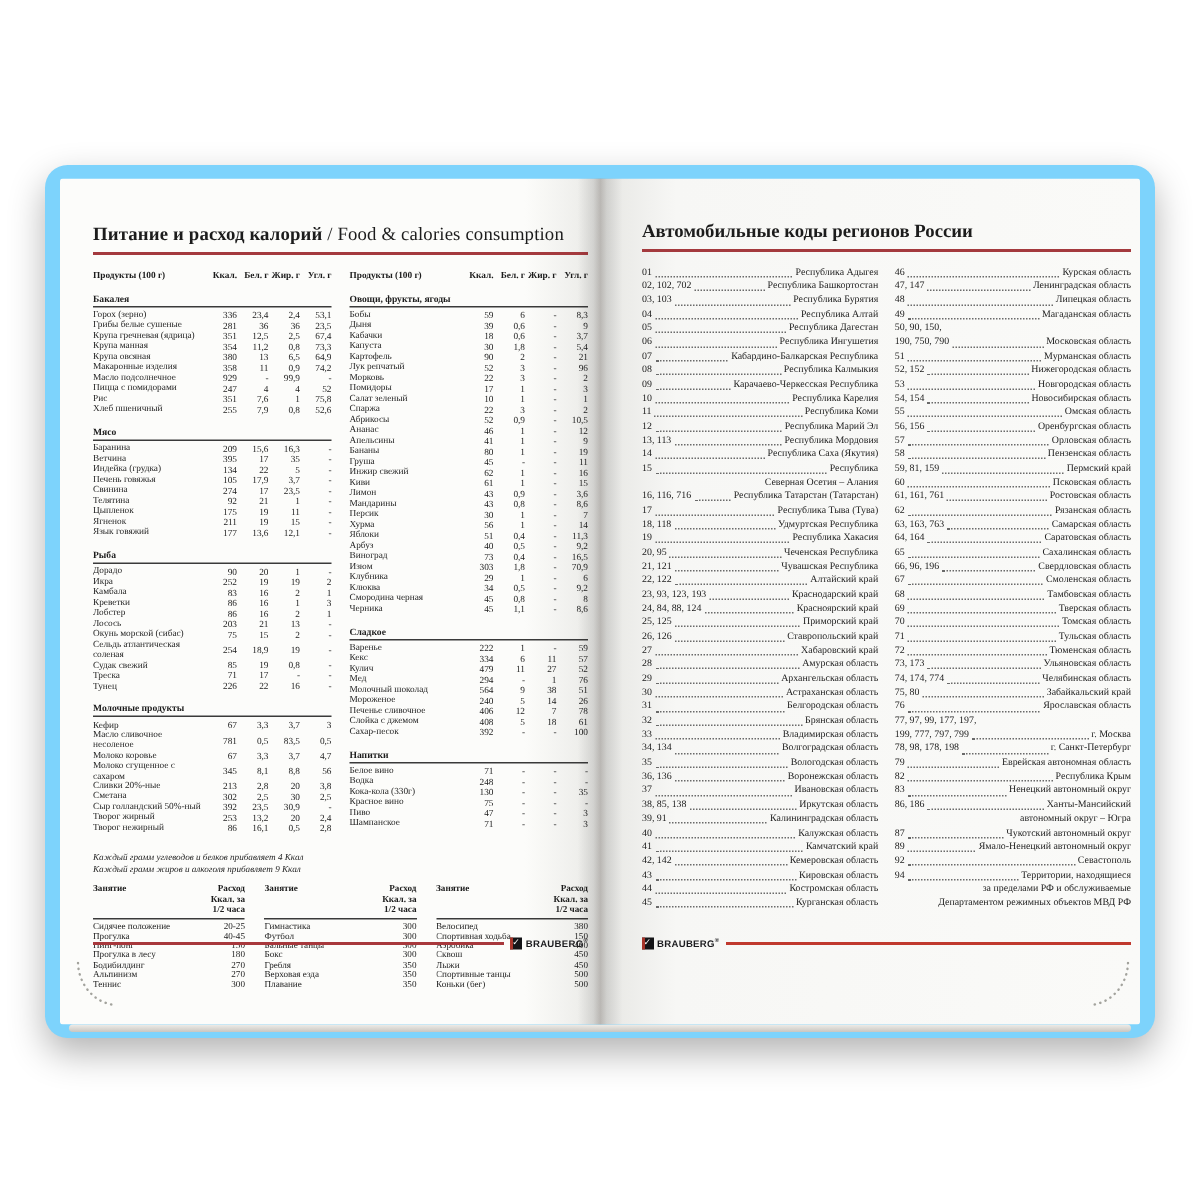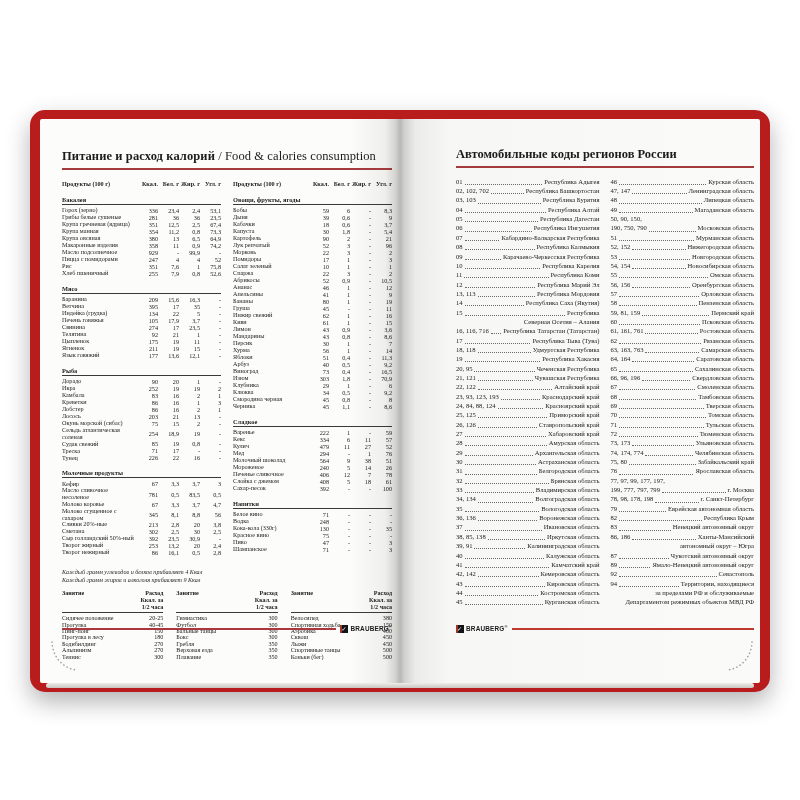--- a/index.html
+++ b/index.html
@@ -1,17 +1,17 @@
 <!DOCTYPE html>
 <html><head>
 <meta charset="utf-8">
 <style>
   html,body{margin:0;padding:0;width:800px;height:800px;background:#ffffff;overflow:hidden;
     font-family:"Liberation Serif","DejaVu Serif",serif;color:#1c1c1c;}
-  .cover{position:absolute;left:30px;top:110px;width:740px;height:582px;background:#b91c1c;
+  .cover{position:absolute;left:30px;top:110px;width:740px;height:582px;background:#7dd3fc;
     border-radius:15px;box-shadow:0 10px 24px rgba(0,0,0,.30);}
   .page-edge{position:absolute;left:16px;right:16px;bottom:4px;height:5px;border-radius:3px;
     background:linear-gradient(#efede9,#c9c6c0);}
   .pages{position:absolute;left:10px;top:9px;width:720px;height:564px;display:flex;border-radius:2px;overflow:hidden;}
   .page{position:relative;width:360px;height:564px;}
   .page-left{background:linear-gradient(to right,#fcfcfa 0%,#fcfcfa 86%,#e9e9e6 100%);padding:0;}
   .page-right{background:linear-gradient(to left,#fafaf8 0%,#f7f7f5 86%,#e6e6e3 100%);}
   .spine{position:absolute;left:50%;top:9px;width:30px;height:564px;transform:translateX(-50%);
     background:linear-gradient(to right,rgba(0,0,0,0),rgba(0,0,0,.10) 35%,rgba(55,45,40,.26) 50%,rgba(0,0,0,.10) 65%,rgba(0,0,0,0));pointer-events:none;}
 
@@ -51,21 +51,21 @@
     font-family:"DejaVu Sans",sans-serif;}
   .logo-mark::after{content:"";position:absolute;left:0;top:0;width:2px;height:8px;background:#c0392e;opacity:.85;}
   .logo-text{font-family:"Liberation Sans",sans-serif;font-weight:bold;font-size:6.4px;letter-spacing:.2px;color:#1b1b1e;}
   .logo-text sup{font-size:3.8px;}
 
   .arc{position:absolute;width:30px;height:32px;bottom:10px;}
   .arc-left{left:-14px;}
   .arc-right{right:-2px;}
 
   
-  .pr-inner{position:absolute;left:28px;right:6px;top:0;bottom:0;margin-left:28px;}
+  .pr-inner{position:absolute;left:28px;right:6px;top:0;bottom:0;}
   .pr-title{margin:28px 0 0 0;font-size:12.5px;line-height:14px;font-weight:bold;}
   .pr-sub{font-size:10.5px;line-height:12px;color:#2c2c2c;margin-top:1px;}
   .codes{display:flex;gap:11px;margin-top:9px;}
   .codes-col{flex:1;min-width:0;}
   .code-line{display:flex;align-items:flex-end;height:9.35px;font-size:6.6px;line-height:8.6px;}
   .cl-left{white-space:nowrap;}
   .cl-dots{flex:1;border-bottom:1px dotted #6a6a6a;margin:0 2px 1.5px 2px;}
   .cl-gap{flex:1;}
   .cl-right{white-space:nowrap;}
 </style>

